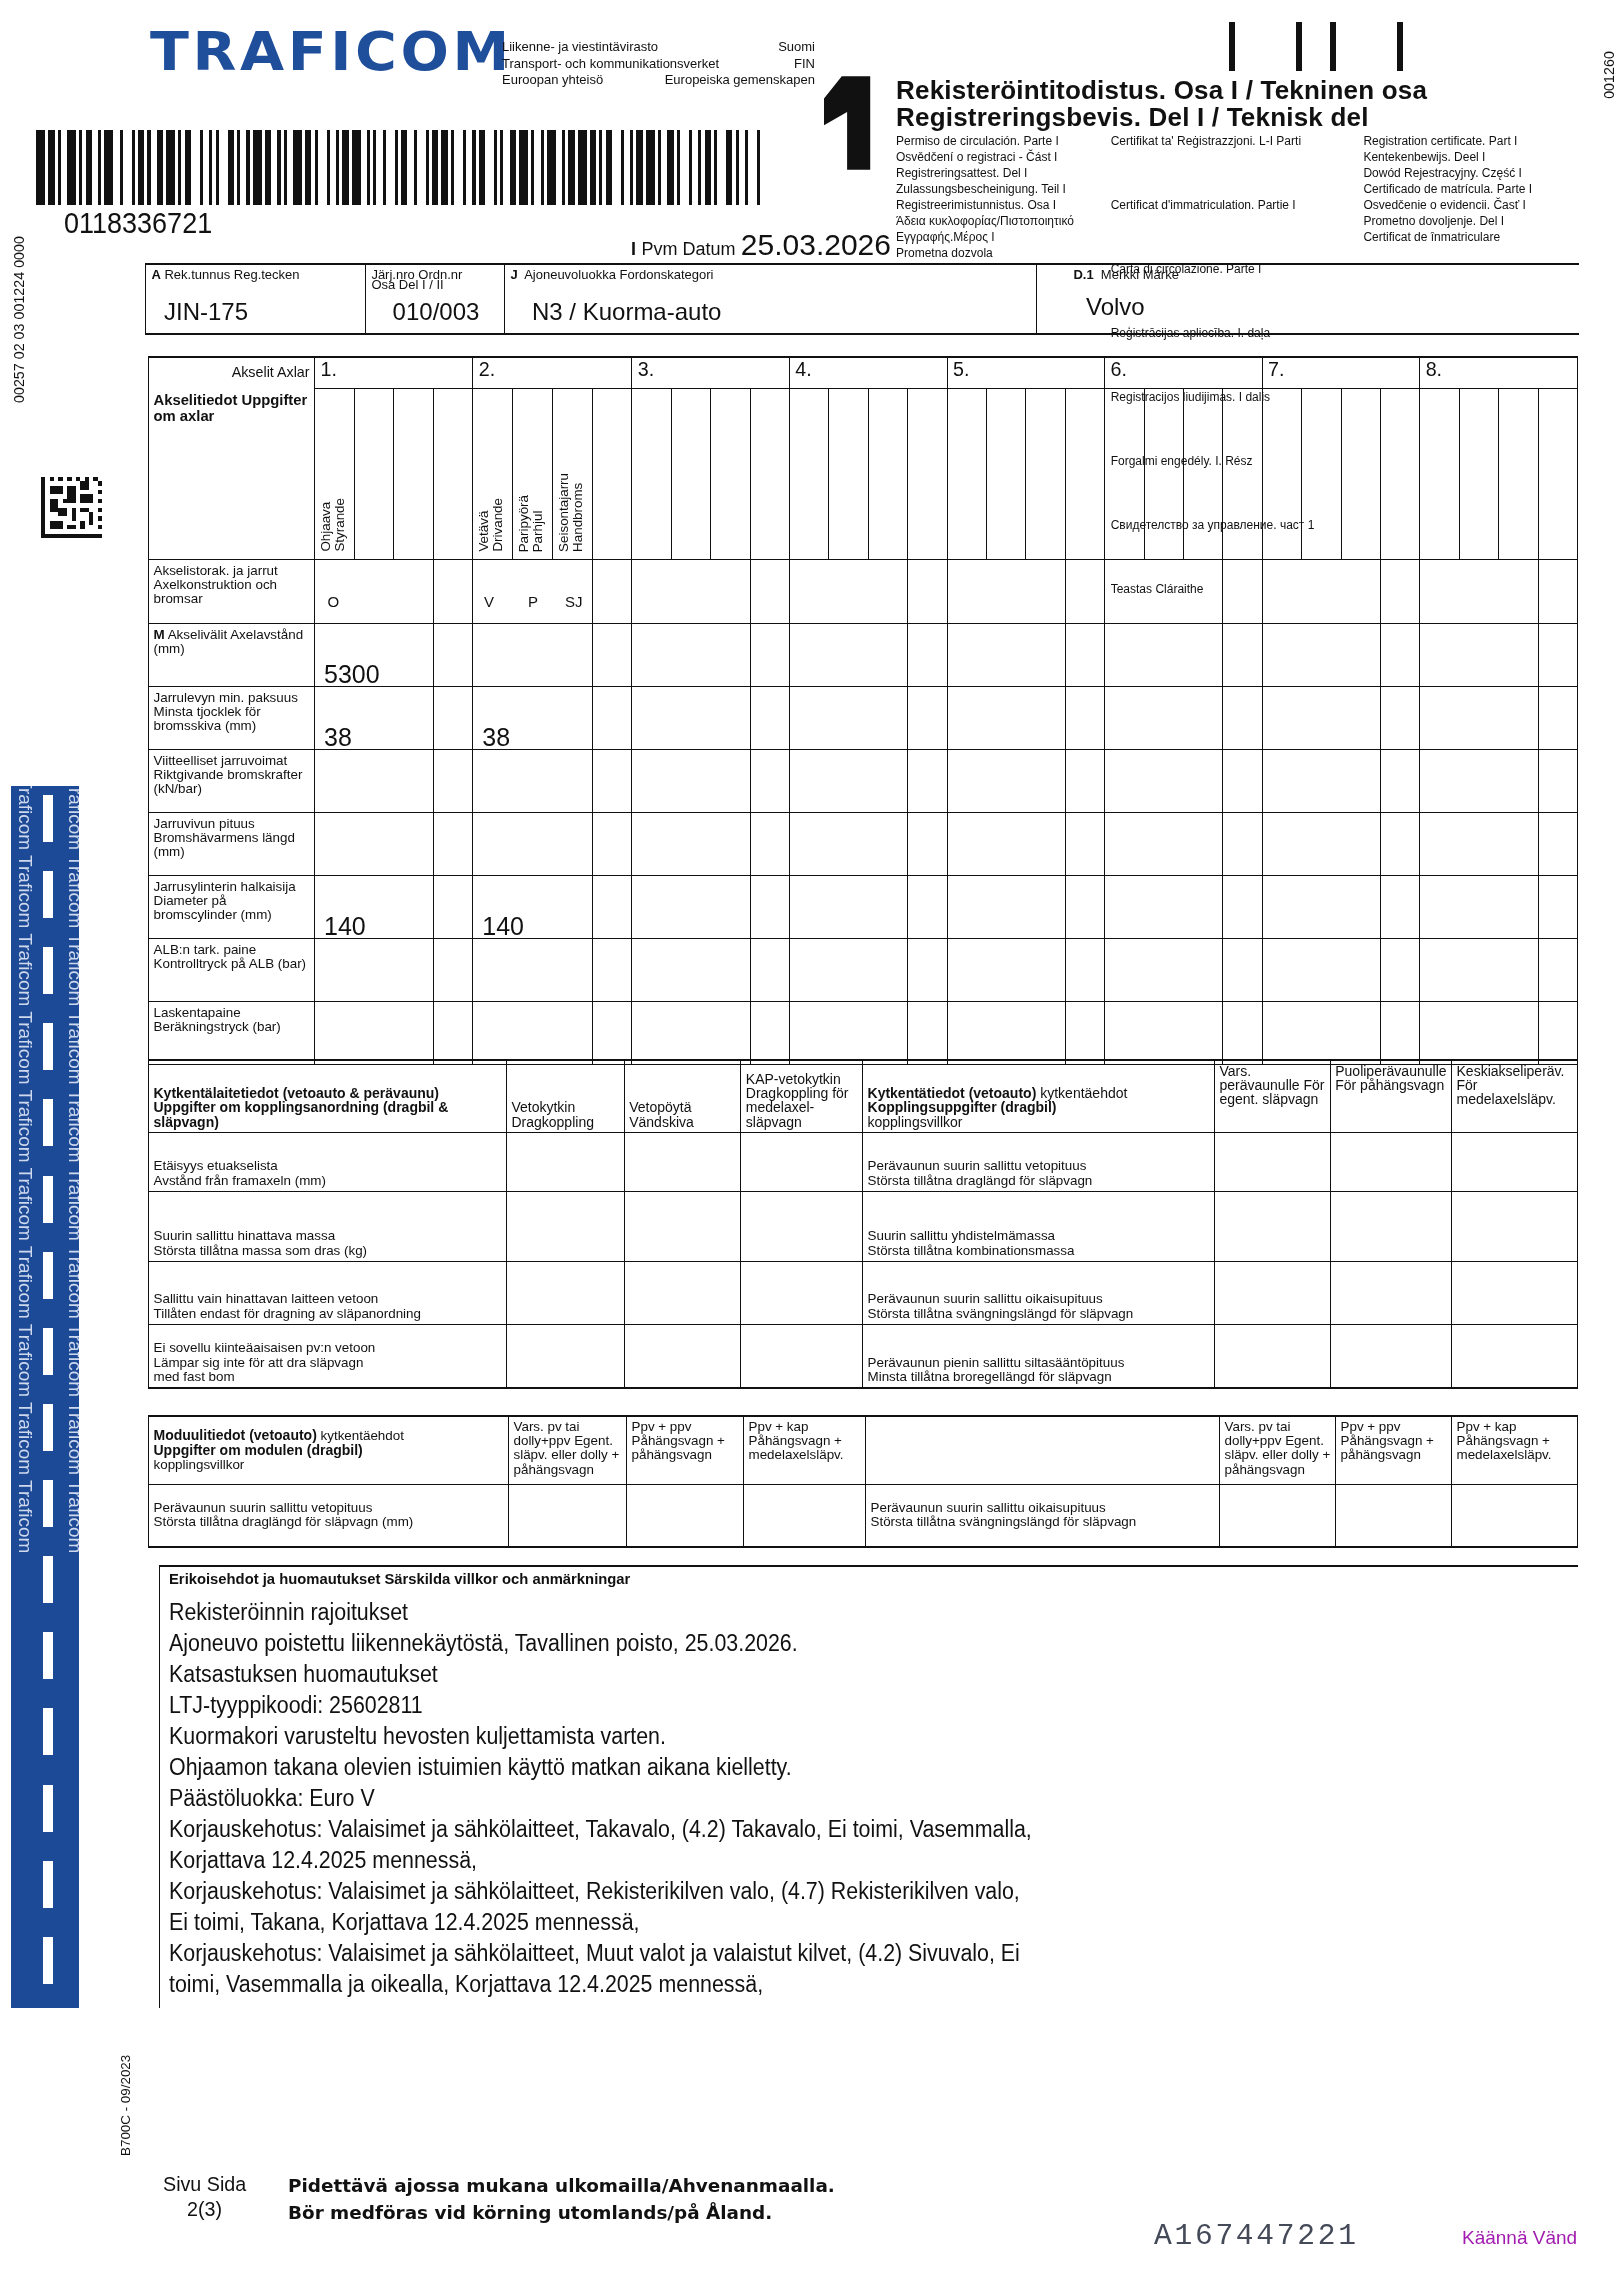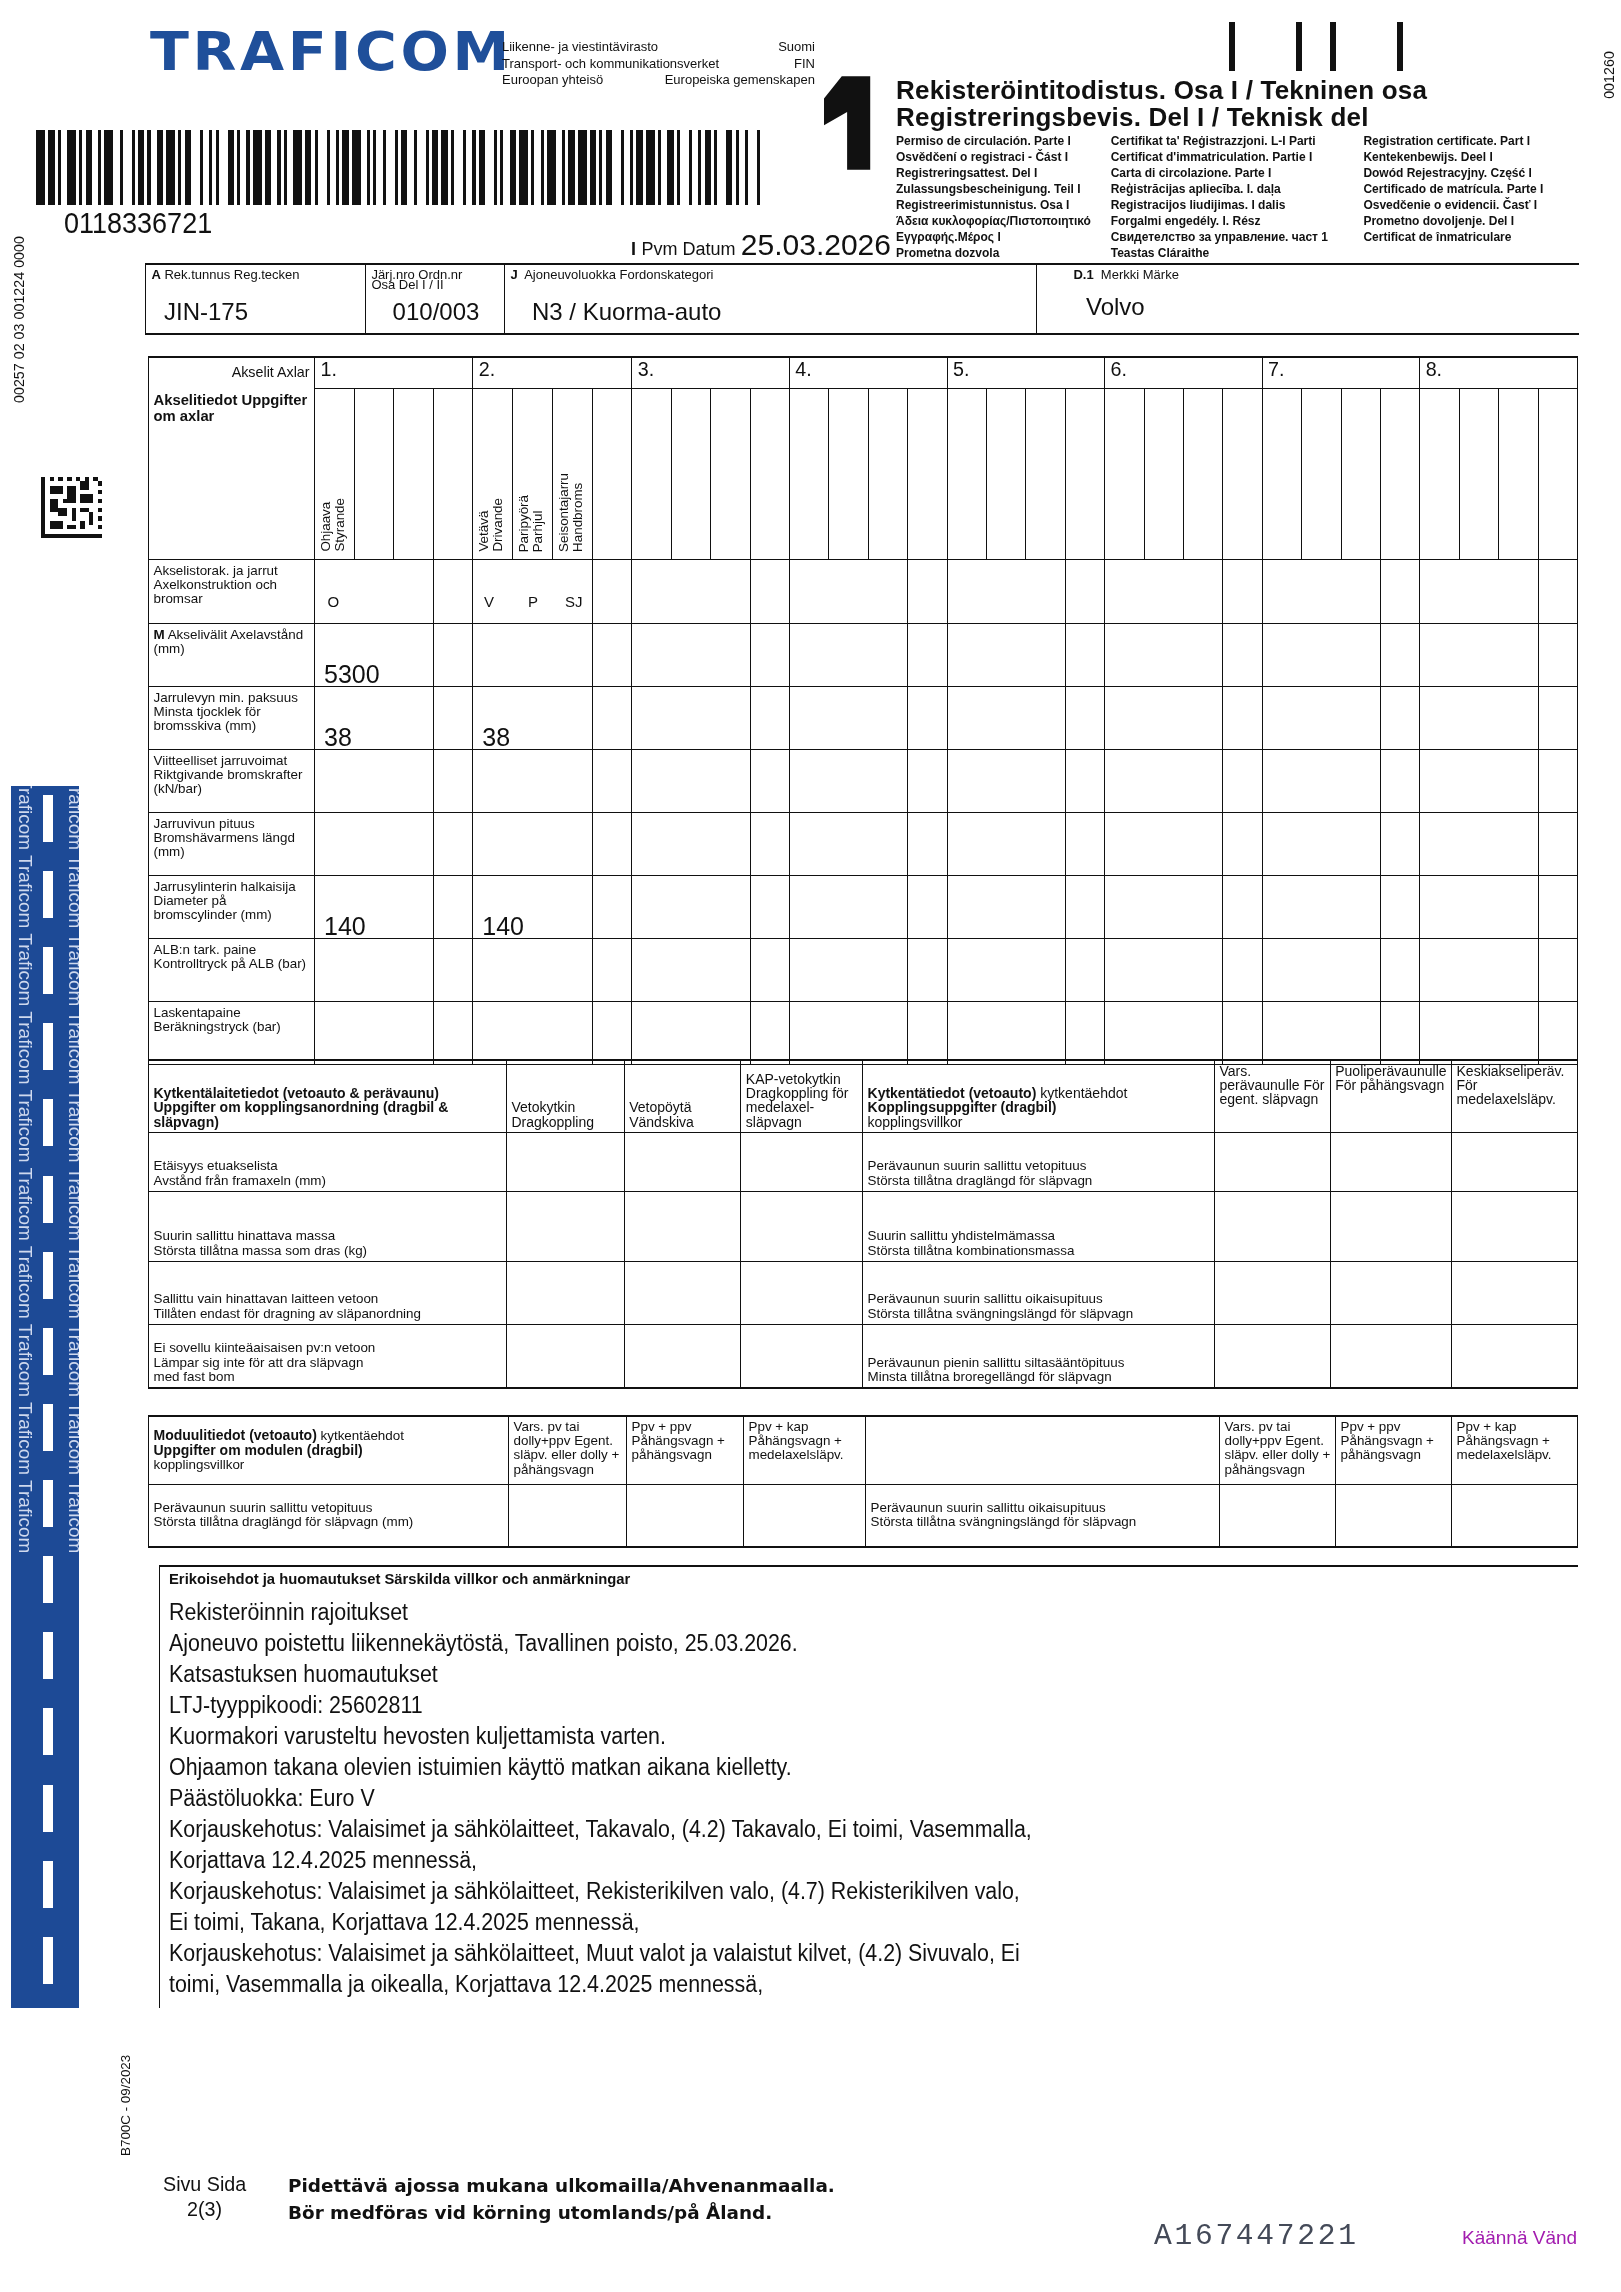--- a/index.html
+++ b/index.html
@@ -11,23 +11,23 @@
   .barcode { left:36px; top:130px; width:725px; height:75px; display:flex; align-items:stretch; }
   .barcode span { display:block; background:#111; height:100%; }
   .barcode-num { left:64px; top:206px; font-size:30px; letter-spacing:0px; transform:scaleX(0.9); transform-origin:left; }
   .date-row { left:631px; top:228px; display:flex; align-items:baseline; gap:5.4px; }
   .date-row .mark { font-weight:bold; font-size:18px; }
   .date-row .lbl { font-size:18px;margin-top:6px; }
   .date-row .val { font-size:30px; }
   .tally { top:22.4px; width:6.3px; height:49px; background:#111; }
   .big-one { left:824px; top:76px; width:64px; height:94px; }
   .title { left:896px; top:77px; font-weight:bold; font-size:26px; line-height:27px; letter-spacing:0.2px; }
-  .langs { left:896px; top:133px; display:flex; gap:10.7px; font-size:12px; line-height:16px;font-weight:bold; }
+  .langs { left:896px; top:133px; display:flex; gap:10.7px; font-size:12px; line-height:16px; }
   .langs .col { display:flex; flex-direction:column; }
-  .langs .col1 { width:204px; } .langs .col2 { width:242px; } .langs .col3 { width:197px; }
+  .langs .col1 { width:204px; } .langs .col2 { width:242px;gap:48px; } .langs .col3 { width:197px; }
   .vert-code { left:10.7px; top:215px; width:27px; height:188px; }
   .vert-code span { position:absolute; left:0; top:0; transform:rotate(-90deg) translateX(-188px); transform-origin:top left; font-size:14.3px; white-space:nowrap; width:188px; display:block; }
   .serial-right { left:1585px; top:67px; }
   .serial-right span { display:block; transform:rotate(-90deg); transform-origin:center; font-size:14.3px; white-space:nowrap; }
   .datamatrix { left:40px; top:477px; width:63px; height:61px; }
   .blueband { left:10.7px; top:786px; width:68px; height:1222px; background:#1d4a96; overflow:hidden; }
   .blueband .dash { position:absolute; left:32px; width:10.7px; height:47px; background:#fff; }
   .blueband .wm { position:absolute; color:#cfd9ee; font-size:19px; white-space:nowrap; transform:rotate(90deg); transform-origin:top left; }
   .form-code { left:118px; top:2031px; }
   .form-code span { display:block; font-size:13.4px; white-space:nowrap; transform:rotate(-90deg) translateX(-125px); transform-origin:top left; width:125px; }

